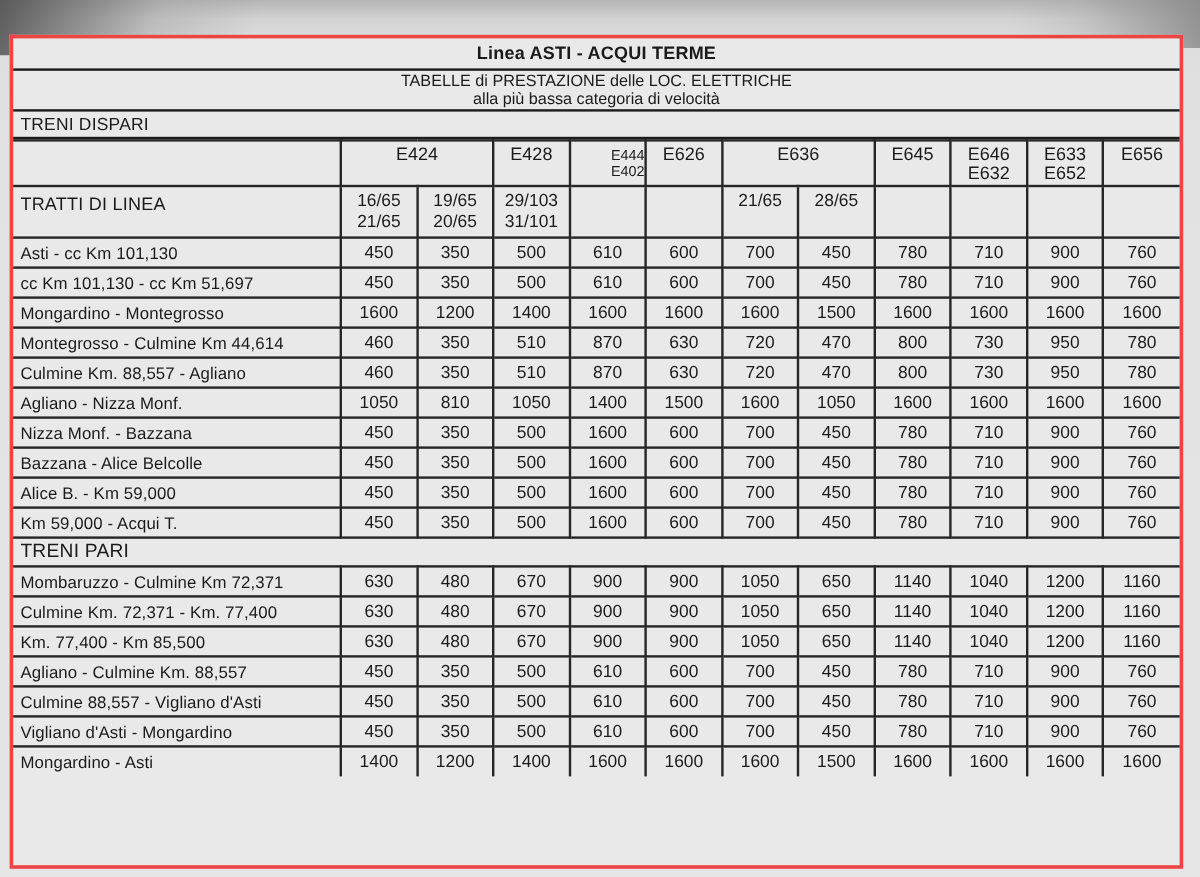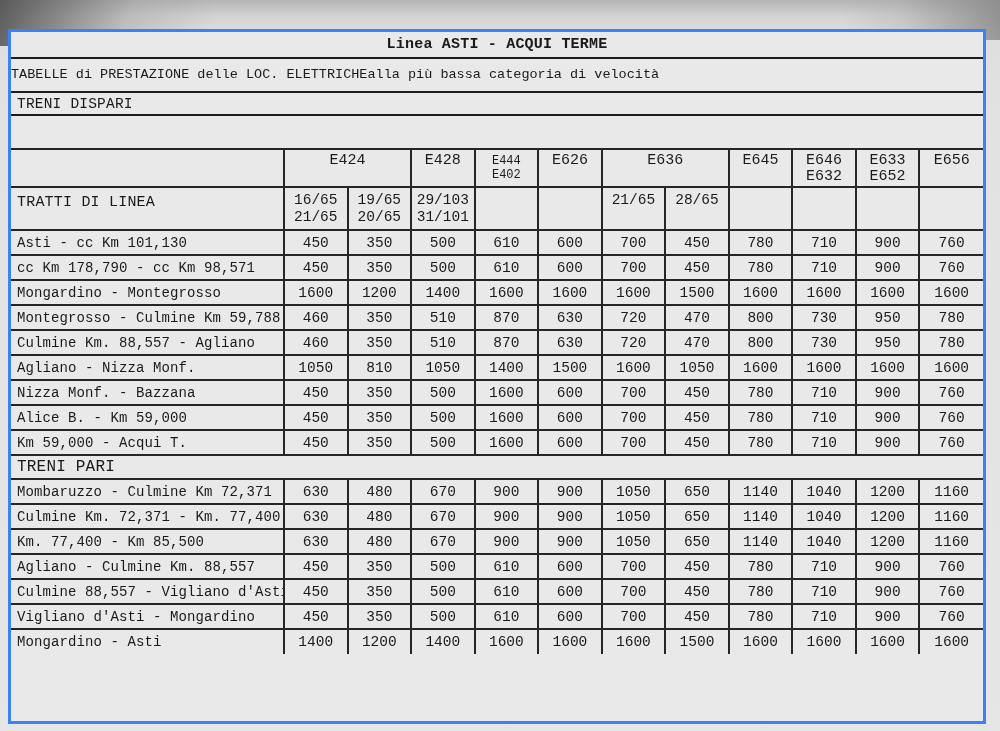--- a/index.html
+++ b/index.html
@@ -18,55 +18,54 @@
   }
   body::after {
     content: ""; position: absolute; right: 0; top: 0; width: 220px; height: 40px;
     background: linear-gradient(248deg, #8f8f8f 0%, rgba(170,170,170,.35) 45%, rgba(200,200,200,0) 70%);
     pointer-events: none;
   }
 
   .paper {
     position: absolute; left: 8px; top: 29px; width: 978px; height: 695px;
     background: #e9e9e9;
-    border: 3px solid #3b82f6;
+    border: 3px solid #ef4444;
     z-index: 2;
-    font-family: Liberation Mono, monospace;
   }
 
   .title-row {
     height: 27px; border-bottom: 2px solid #1c1c1c;
     display: flex; align-items: center; justify-content: center;
     font-weight: bold; font-size: 15px; letter-spacing: .2px;
   }
   .subtitle-row {
     height: 34px; border-bottom: 2px solid #1c1c1c;
-    display: flex; flex-direction: row; align-items: center; 
+    display: flex; flex-direction: column; align-items: center; justify-content: center;
     font-size: 13.5px; line-height: 15.5px;
   }
   .section-row {
     height: 23px; border-bottom: 2px solid #1c1c1c;
     display: flex; align-items: center;
     padding-left: 6px; font-size: 14.5px; letter-spacing: .2px;
   }
 
   table.grid {
-    width: 100%; border-collapse: collapse; table-layout: fixed; margin-top: 32px;
+    width: 100%; border-collapse: collapse; table-layout: fixed;
   }
   table.grid th, table.grid td {
     border: 2px solid #262626;
     overflow: hidden; white-space: nowrap;
   }
   table.grid th { font-weight: normal; }
 
   tr.loco-row { height: 38px; }
   tr.loco-row th {
     font-size: 15px; text-align: center; vertical-align: top; padding-top: 3px; line-height: 16px;
   }
-  tr.loco-row th.small-loco { font-size: 12px; line-height: 13.5px; padding-top: 5px; }
+  tr.loco-row th.small-loco { font-size: 12px; line-height: 13.5px; padding-top: 5px; text-align: right; }
   tr.loco-row th.corner, tr.speed-row th.corner { border-left: none; }
 
   tr.speed-row { height: 43px; }
   tr.speed-row th.corner {
     text-align: left; padding: 6px 0 0 6px; font-size: 15px; vertical-align: top; letter-spacing: .2px;
   }
   tr.speed-row th.speed {
     font-size: 14.5px; vertical-align: top; padding-top: 4px; line-height: 17px;
   }
 
@@ -138,21 +137,21 @@
           <td class="val">610</td>
           <td class="val">600</td>
           <td class="val">700</td>
           <td class="val">450</td>
           <td class="val">780</td>
           <td class="val">710</td>
           <td class="val">900</td>
           <td class="val">760</td>
         </tr>
         <tr class="data-row">
-          <td class="tratta">cc Km 178,790 - cc Km 98,571</td>
+          <td class="tratta">cc Km 101,130 - cc Km 51,697</td>
           <td class="val">450</td>
           <td class="val">350</td>
           <td class="val">500</td>
           <td class="val">610</td>
           <td class="val">600</td>
           <td class="val">700</td>
           <td class="val">450</td>
           <td class="val">780</td>
           <td class="val">710</td>
           <td class="val">900</td>
@@ -166,21 +165,21 @@
           <td class="val">1600</td>
           <td class="val">1600</td>
           <td class="val">1600</td>
           <td class="val">1500</td>
           <td class="val">1600</td>
           <td class="val">1600</td>
           <td class="val">1600</td>
           <td class="val">1600</td>
         </tr>
         <tr class="data-row">
-          <td class="tratta">Montegrosso - Culmine Km 59,788</td>
+          <td class="tratta">Montegrosso - Culmine Km 44,614</td>
           <td class="val">460</td>
           <td class="val">350</td>
           <td class="val">510</td>
           <td class="val">870</td>
           <td class="val">630</td>
           <td class="val">720</td>
           <td class="val">470</td>
           <td class="val">800</td>
           <td class="val">730</td>
           <td class="val">950</td>
@@ -222,20 +221,34 @@
           <td class="val">1600</td>
           <td class="val">600</td>
           <td class="val">700</td>
           <td class="val">450</td>
           <td class="val">780</td>
           <td class="val">710</td>
           <td class="val">900</td>
           <td class="val">760</td>
         </tr>
         <tr class="data-row">
+          <td class="tratta">Bazzana - Alice Belcolle</td>
+          <td class="val">450</td>
+          <td class="val">350</td>
+          <td class="val">500</td>
+          <td class="val">1600</td>
+          <td class="val">600</td>
+          <td class="val">700</td>
+          <td class="val">450</td>
+          <td class="val">780</td>
+          <td class="val">710</td>
+          <td class="val">900</td>
+          <td class="val">760</td>
+        </tr>
+        <tr class="data-row">
           <td class="tratta">Alice B. - Km 59,000</td>
           <td class="val">450</td>
           <td class="val">350</td>
           <td class="val">500</td>
           <td class="val">1600</td>
           <td class="val">600</td>
           <td class="val">700</td>
           <td class="val">450</td>
           <td class="val">780</td>
           <td class="val">710</td>

